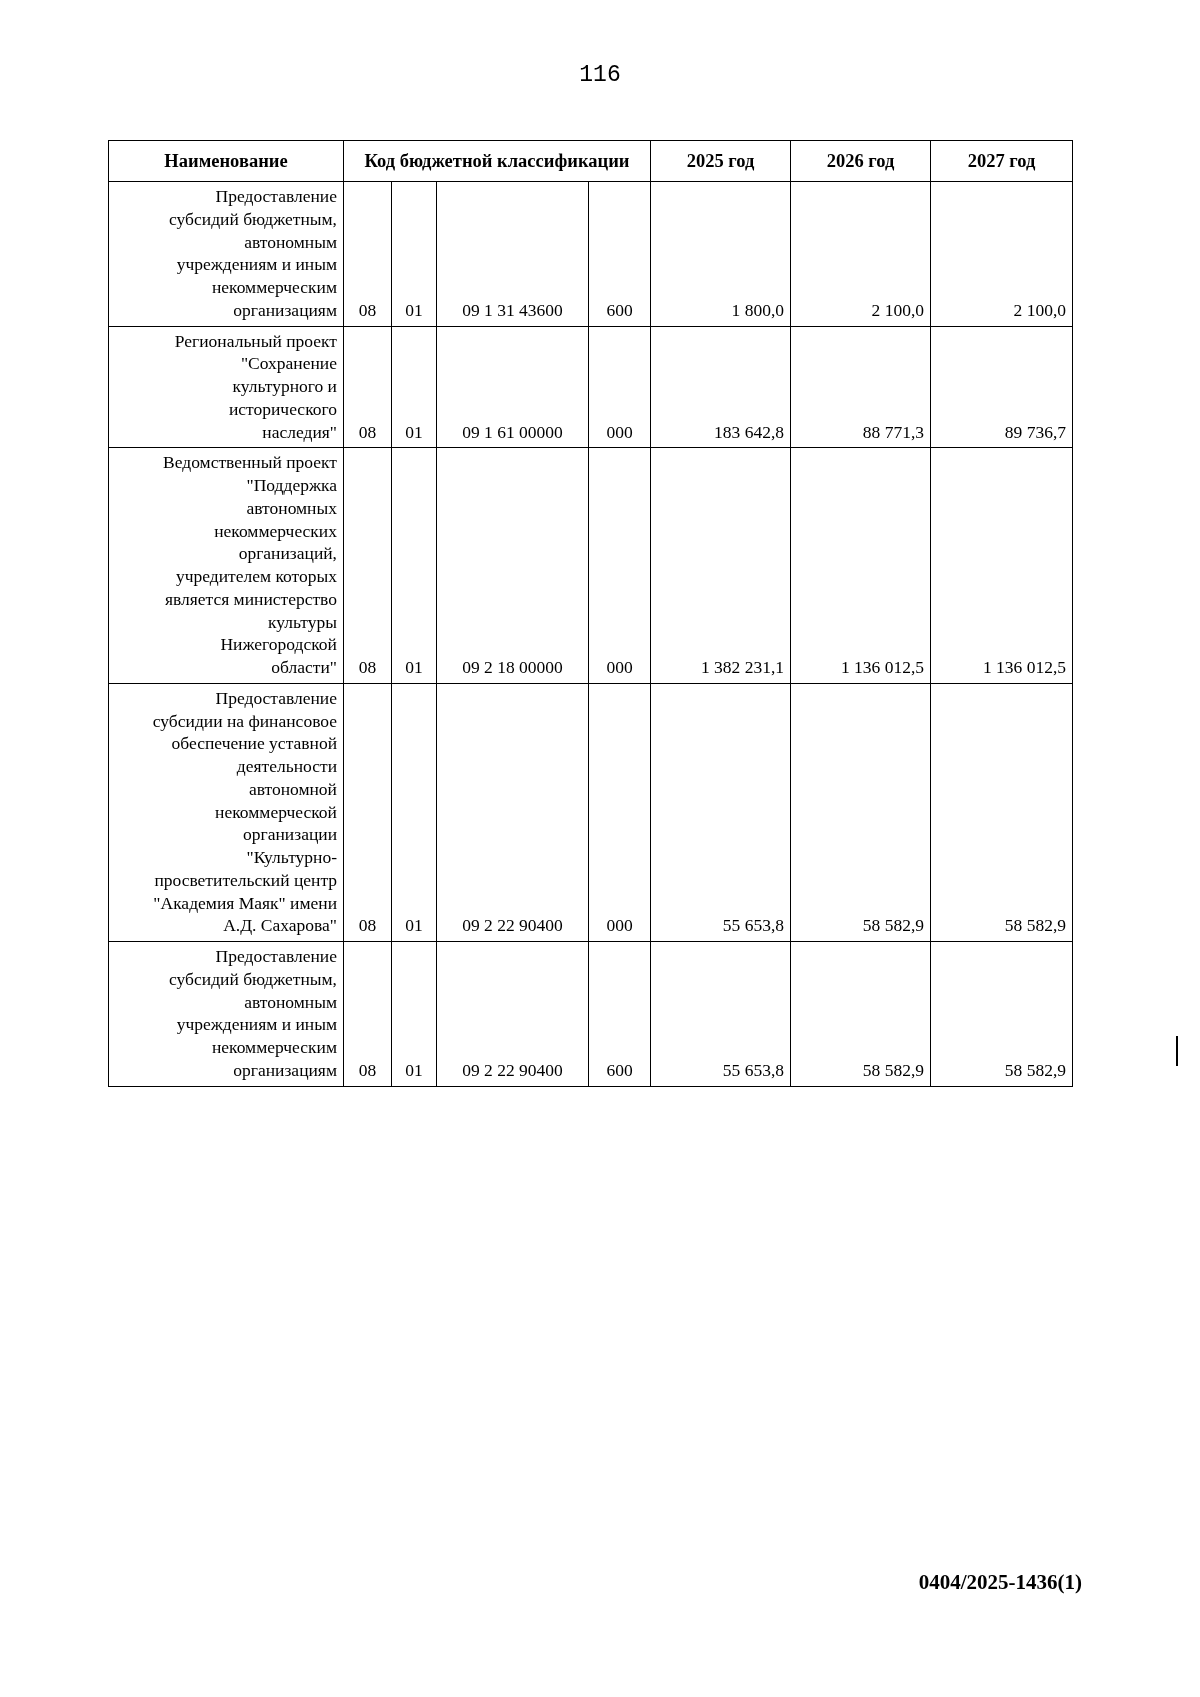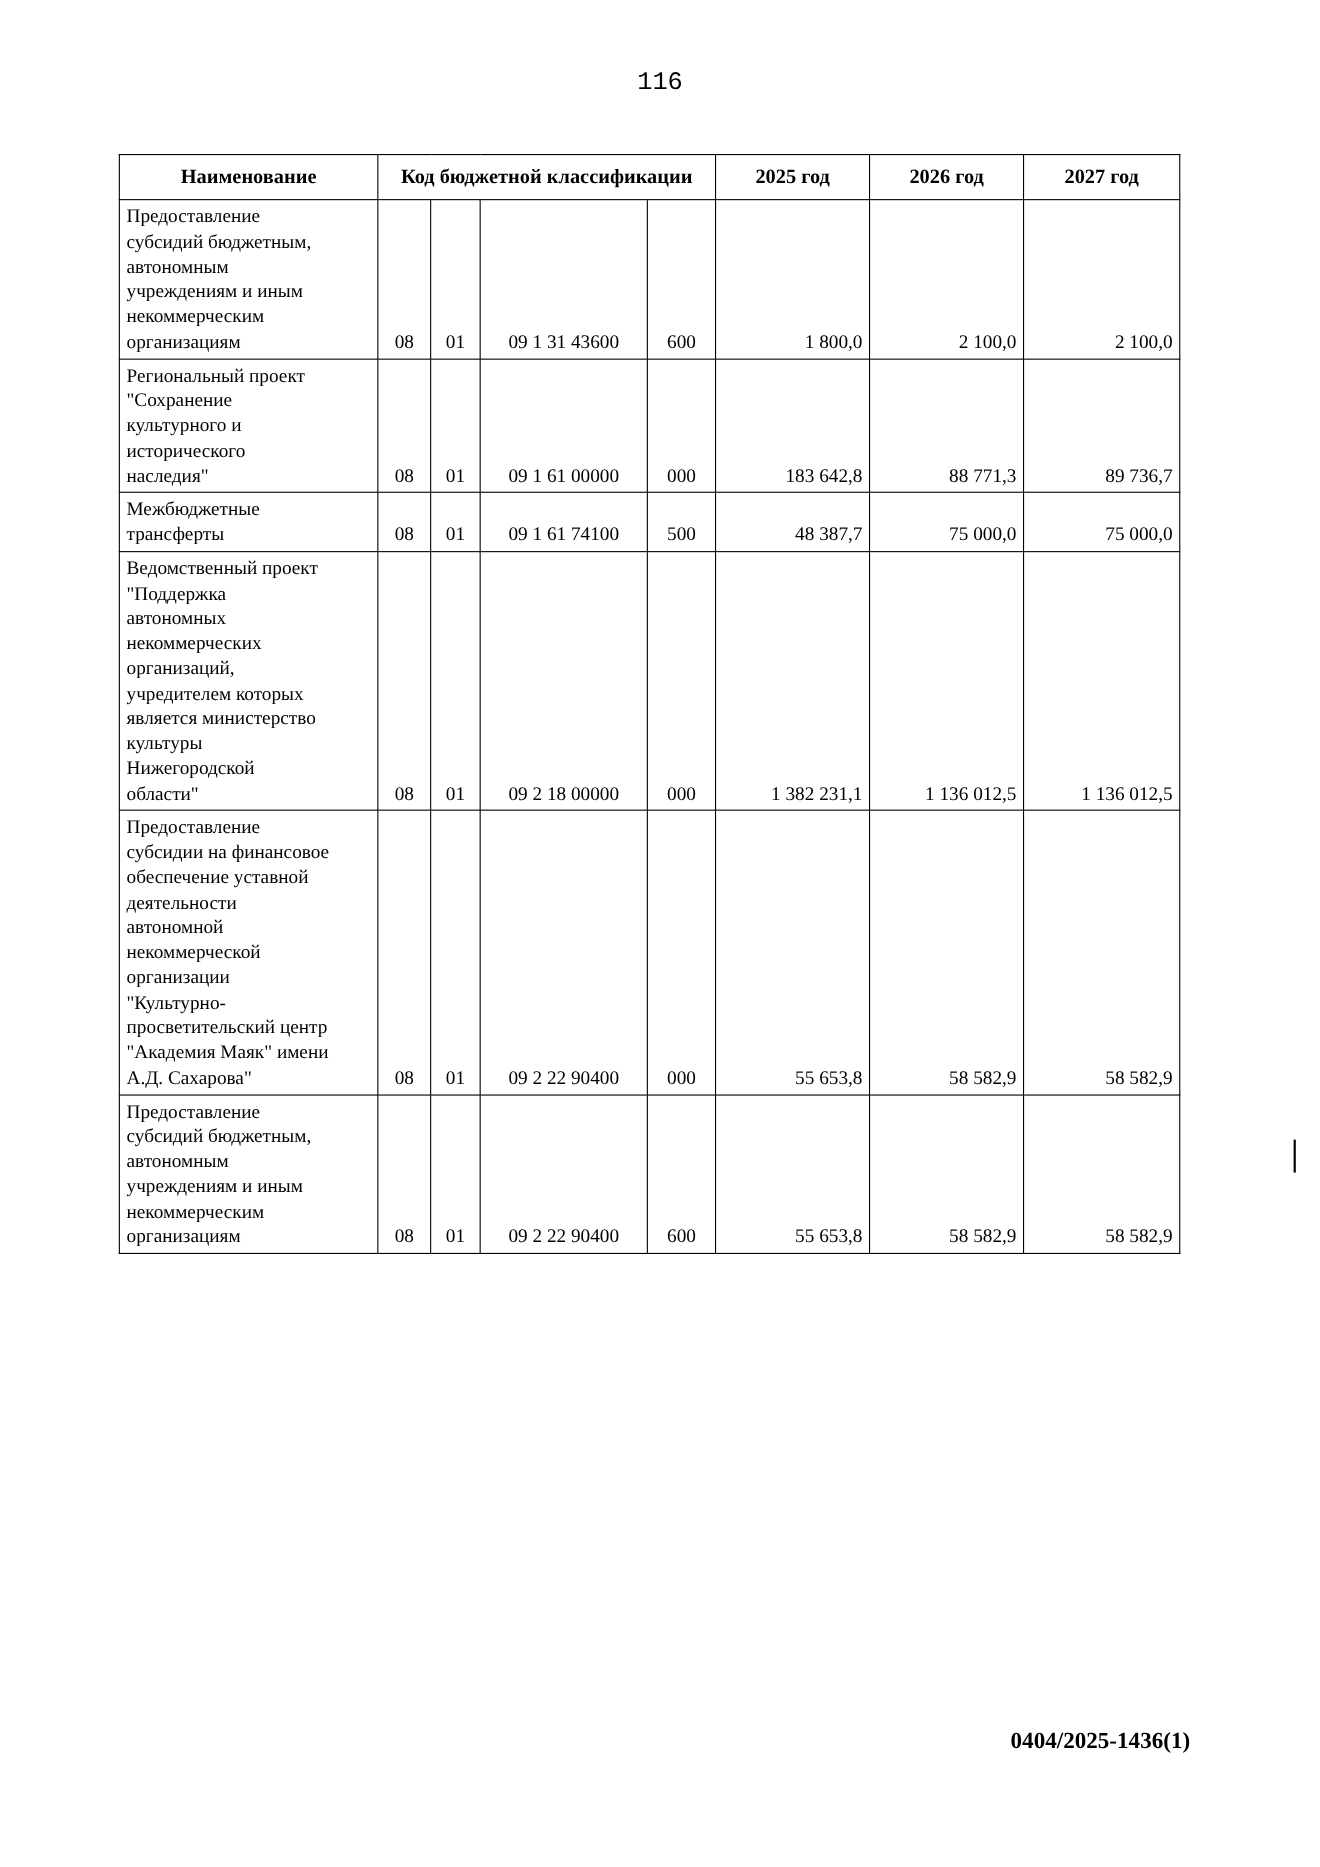--- a/index.html
+++ b/index.html
@@ -60,21 +60,21 @@
   col.c-name   { width: 235px; }
   col.c-k1     { width: 48px; }
   col.c-k2     { width: 45px; }
   col.c-k3     { width: 152px; }
   col.c-k4     { width: 62px; }
   col.c-y1     { width: 140px; }
   col.c-y2     { width: 140px; }
   col.c-y3     { width: 142px; }
 
   td.name {
-    text-align: left;
+    text-align: right;
     vertical-align: bottom;
     white-space: pre-line;
     padding-left: 8px;
     margin-top: 30px;
   }
   td.code {
     text-align: center;
     vertical-align: bottom;
     border-left-style: dashed;
     border-right-style: dashed;
@@ -157,31 +157,20 @@
 наследия"</td>
           <td class="code first">08</td>
           <td class="code">01</td>
           <td class="code">09 1 61 00000</td>
           <td class="code last">000</td>
           <td class="num">183 642,8</td>
           <td class="num">88 771,3</td>
           <td class="num">89 736,7</td>
         </tr>
         <tr>
-          <td class="name">Межбюджетные
-трансферты</td>
-          <td class="code first">08</td>
-          <td class="code">01</td>
-          <td class="code">09 1 61 74100</td>
-          <td class="code last">500</td>
-          <td class="num">48 387,7</td>
-          <td class="num">75 000,0</td>
-          <td class="num">75 000,0</td>
-        </tr>
-        <tr>
           <td class="name">Ведомственный проект
 "Поддержка
 автономных
 некоммерческих
 организаций,
 учредителем которых
 является министерство
 культуры
 Нижегородской
 области"</td>

